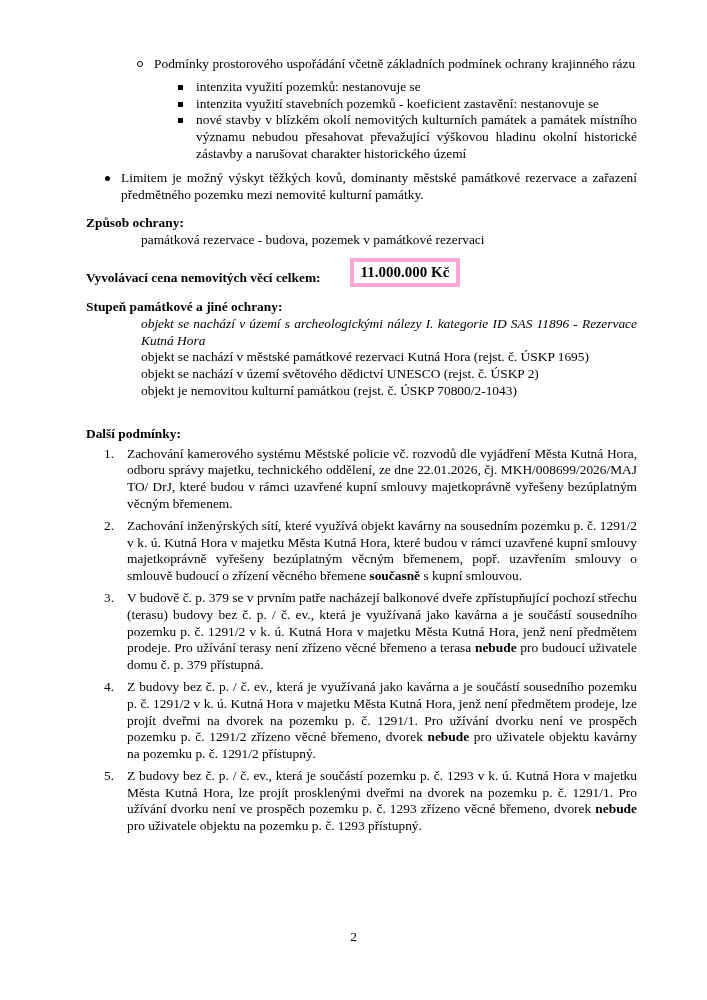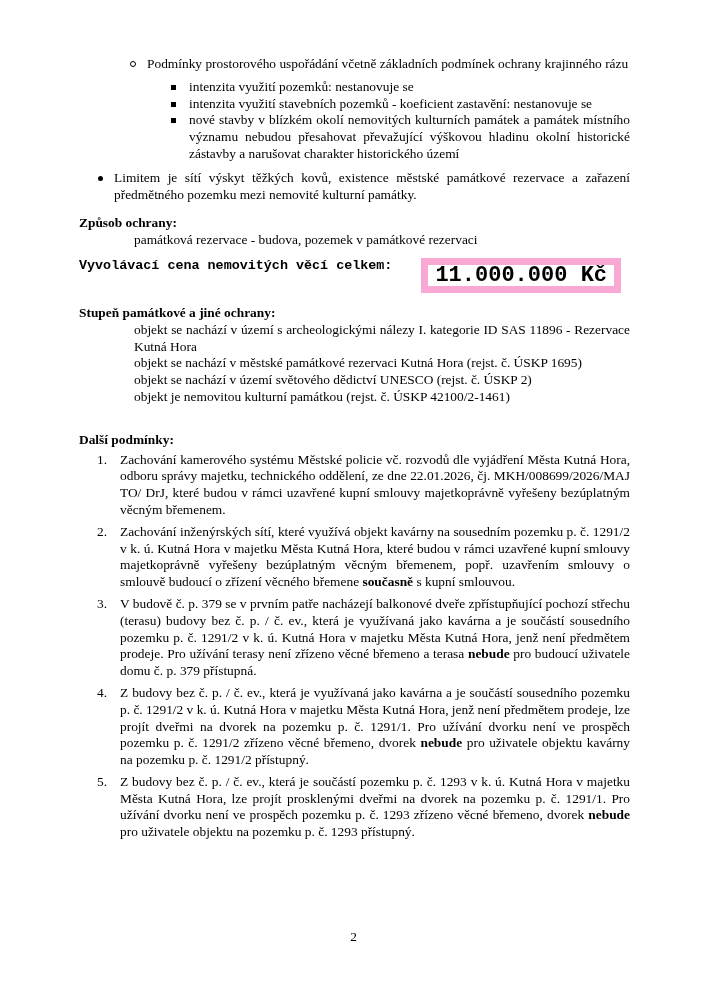--- a/index.html
+++ b/index.html
@@ -11,24 +11,24 @@
     background: #ffffff;
     color: #000;
     font-family: "Liberation Serif", serif;
     font-size: 13.4px;
     line-height: 16.8px;
     overflow: hidden;
   }
   .content {
     position: absolute;
     top: 56px;
-    left: 79px;
+    left: 86px;
     width: 551px;
   }
-  .justify { text-align: justify; }
+  .justify { text-align: justify; font-style: italic; }
   .b, .heading { font-weight: bold; }
 
   
   .o-item { position: relative; padding-left: 68px; text-align: justify; }
   .o-bullet {
     position: absolute; left: 51px; top: 5px;
     width: 6px; height: 6px;
     border: 1px solid #000; border-radius: 50%;
   }
 
@@ -43,27 +43,27 @@
   
   .limit-item { position: relative; padding-left: 35px; text-align: justify; margin-top: 7px; }
   .dot-bullet {
     position: absolute; left: 19px; top: 6px;
     width: 5px; height: 5px; background: #000; border-radius: 50%;
   }
 
   .sec-zpusob { margin-top: 12px; }
   .indented { margin-left: 55px; }
 
-  .price-row { margin-top: 9px; display: flex; align-items: flex-start; font-family: Liberation Mono, monospace; }
+  .price-row { margin-top: 9px; display: flex; align-items: flex-end; }
   .price-box {
     margin-left: 29px;
-    border: 7px solid #f9a8d4;
+    border: 4px solid #f9a8d4;
     padding: 0 7px;
     font-weight: bold;
-    font-size: 22px;
+    font-size: 15px;
     line-height: 21px;
   }
 
   .sec-stupen { margin-top: 12px; }
   .sec-dalsi  { margin-top: 26px; }
 
   .num-list { margin-top: 3px; }
   .num-item { position: relative; padding-left: 41px; text-align: justify; }
   .num-item + .num-item { margin-top: 5px; }
   .num { position: absolute; left: 18px; top: 0; }
@@ -96,39 +96,39 @@
       </div>
       <div class="sq-item">
         <span class="sq-bullet"></span><span>intenzita využití stavebních pozemků - koeficient zastavění: nestanovuje se</span>
       </div>
       <div class="sq-item">
         <span class="sq-bullet"></span><span>nové stavby v blízkém okolí nemovitých kulturních památek a památek místního významu nebudou přesahovat převažující výškovou hladinu okolní historické zástavby a narušovat charakter historického území</span>
       </div>
     </div>
 
     <div class="limit-item">
-      <span class="dot-bullet"></span><span>Limitem je sítí výskyt těžkých kovů, existence městské památkové rezervace a zařazení předmětného pozemku mezi nemovité kulturní památky.</span>
+      <span class="dot-bullet"></span><span>Limitem je možný výskyt těžkých kovů, dominanty městské památkové rezervace a zařazení předmětného pozemku mezi nemovité kulturní památky.</span>
     </div>
 
     <div class="sec-zpusob">
       <div class="heading">Způsob ochrany:</div>
       <div class="indented">památková rezervace - budova, pozemek v památkové rezervaci</div>
     </div>
 
     <div class="price-row">
       <span class="heading">Vyvolávací cena nemovitých věcí celkem:</span>
       <span class="price-box">11.000.000 Kč</span>
     </div>
 
     <div class="sec-stupen">
       <div class="heading">Stupeň památkové a jiné ochrany:</div>
       <div class="indented justify">objekt se nachází v území s archeologickými nálezy I. kategorie ID SAS 11896 - Rezervace Kutná Hora</div>
       <div class="indented">objekt se nachází v městské památkové rezervaci Kutná Hora (rejst. č. ÚSKP 1695)</div>
       <div class="indented">objekt se nachází v území světového dědictví UNESCO (rejst. č. ÚSKP 2)</div>
-      <div class="indented">objekt je nemovitou kulturní památkou (rejst. č. ÚSKP 42100/2-1461)</div>
+      <div class="indented">objekt je nemovitou kulturní památkou (rejst. č. ÚSKP 70800/2-1043)</div>
     </div>
 
     <div class="sec-dalsi">
       <div class="heading">Další podmínky:</div>
       <div class="num-list">
 
         <div class="num-item">
           <span class="num">1.</span><span>Zachování kamerového systému Městské policie vč. rozvodů dle vyjádření Města Kutná Hora, odboru správy majetku, technického oddělení, ze dne 22.01.2026, čj. MKH/008699/2026/MAJ TO/ DrJ, které budou v rámci uzavřené kupní smlouvy majetkoprávně vyřešeny bezúplatným věcným břemenem.</span><span class="b"></span><span></span>
         </div>
 

